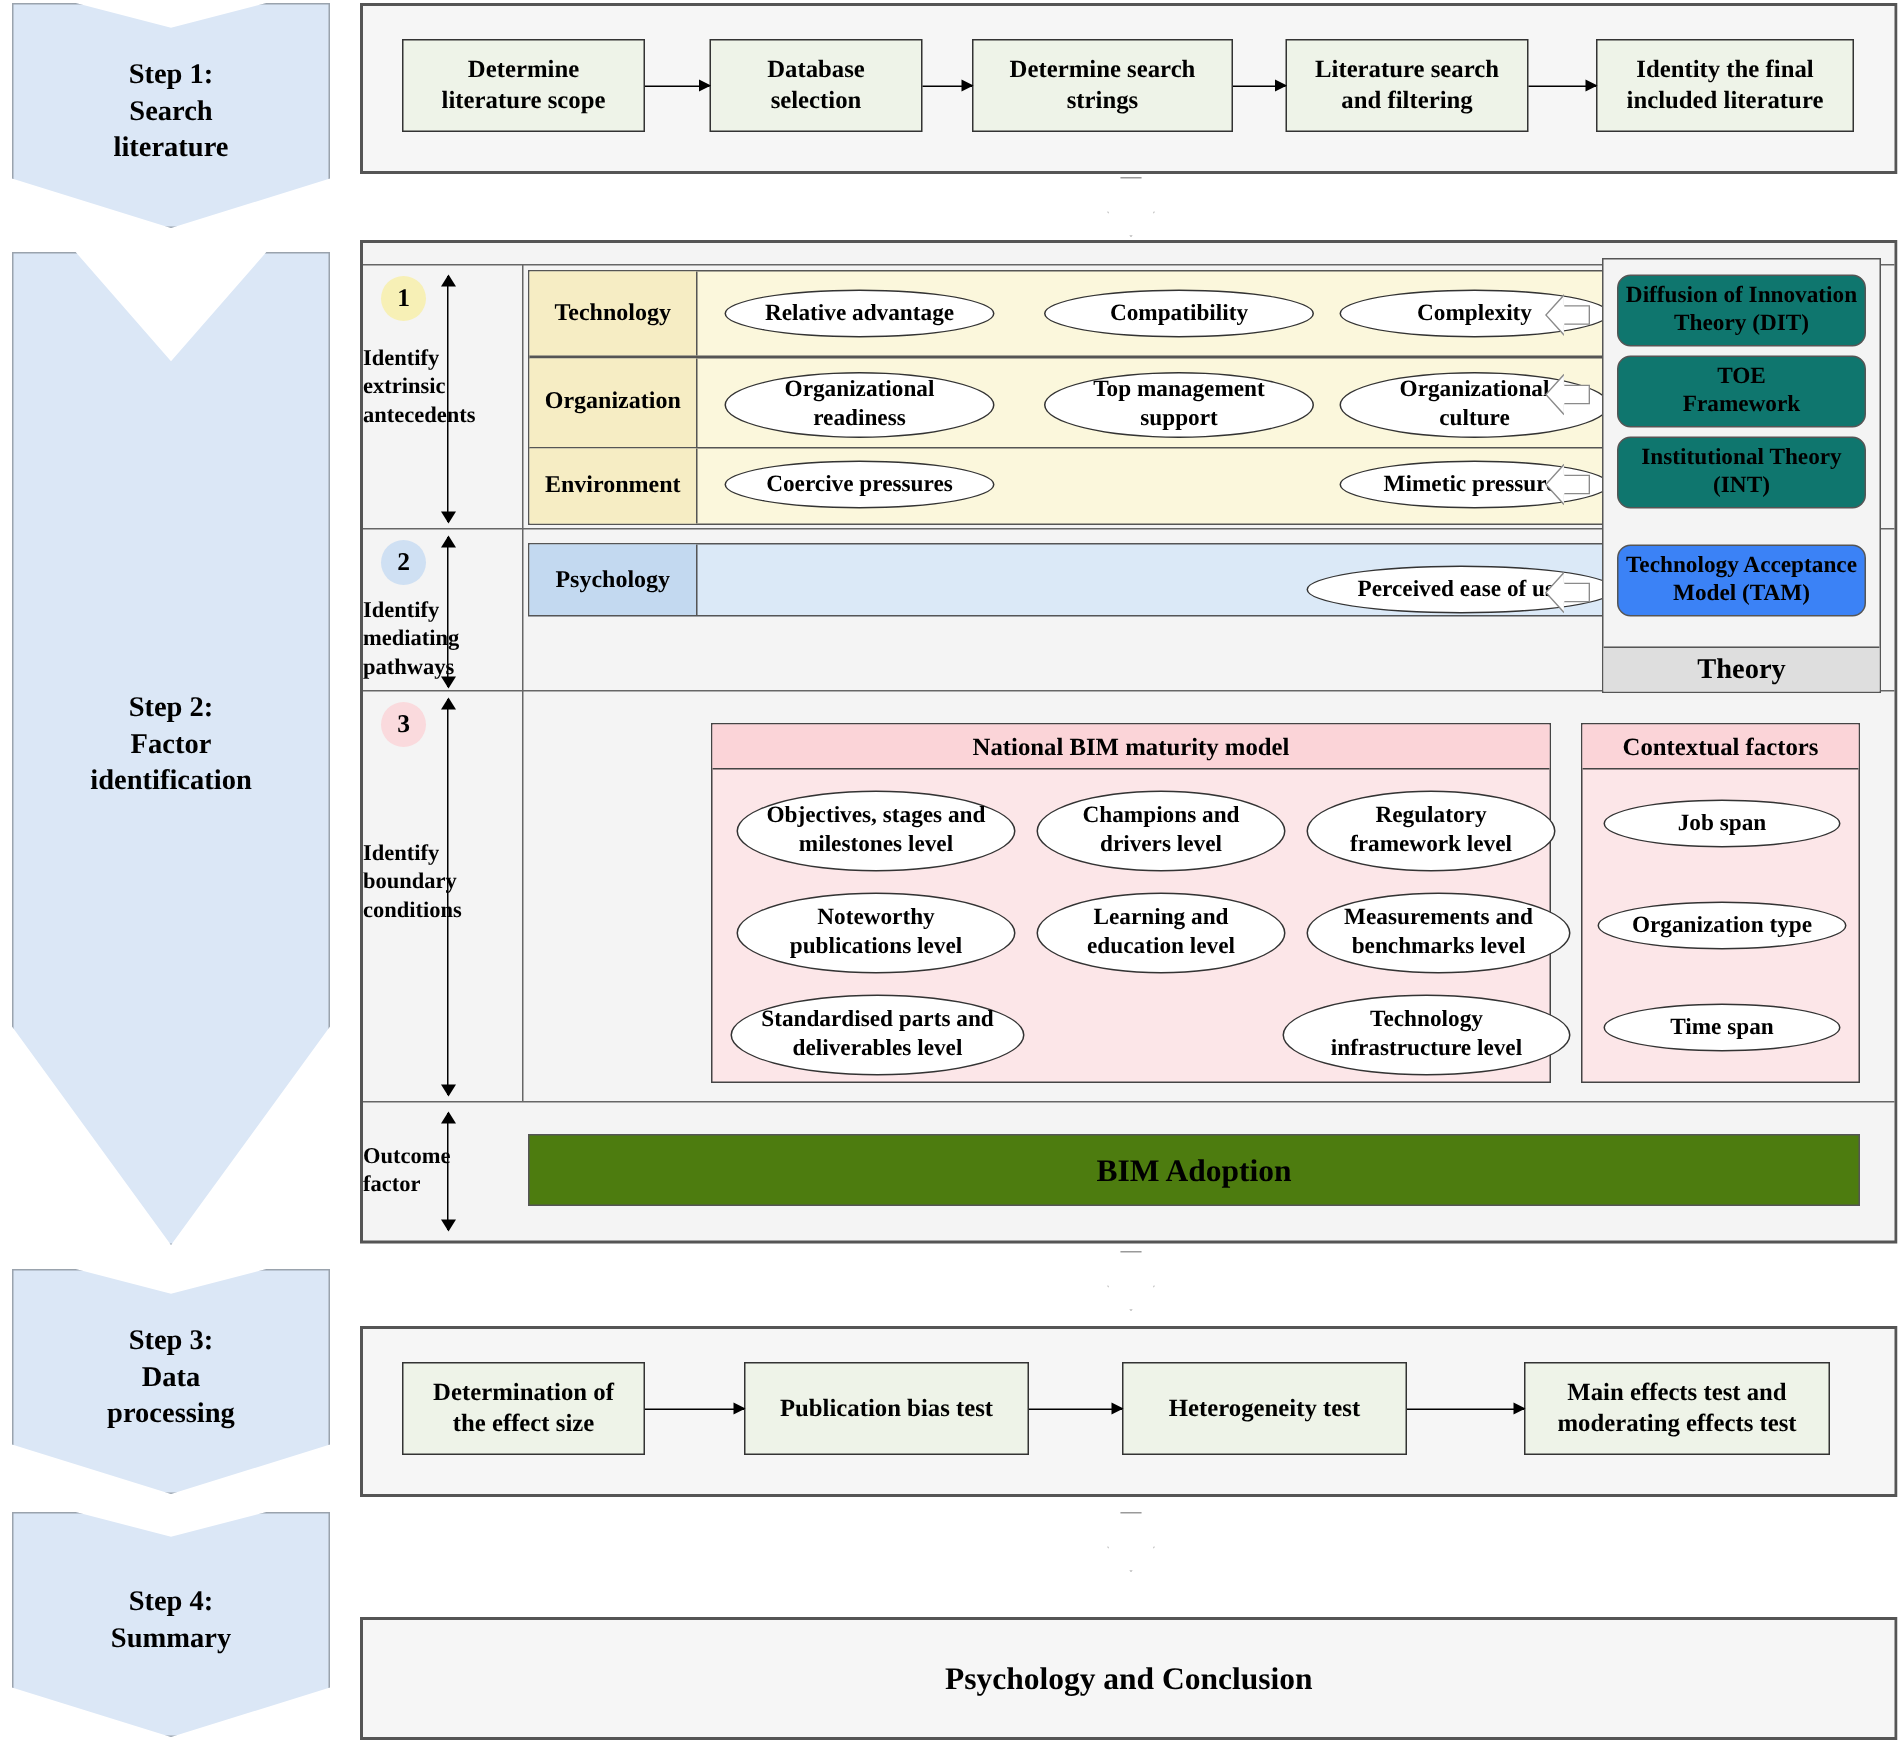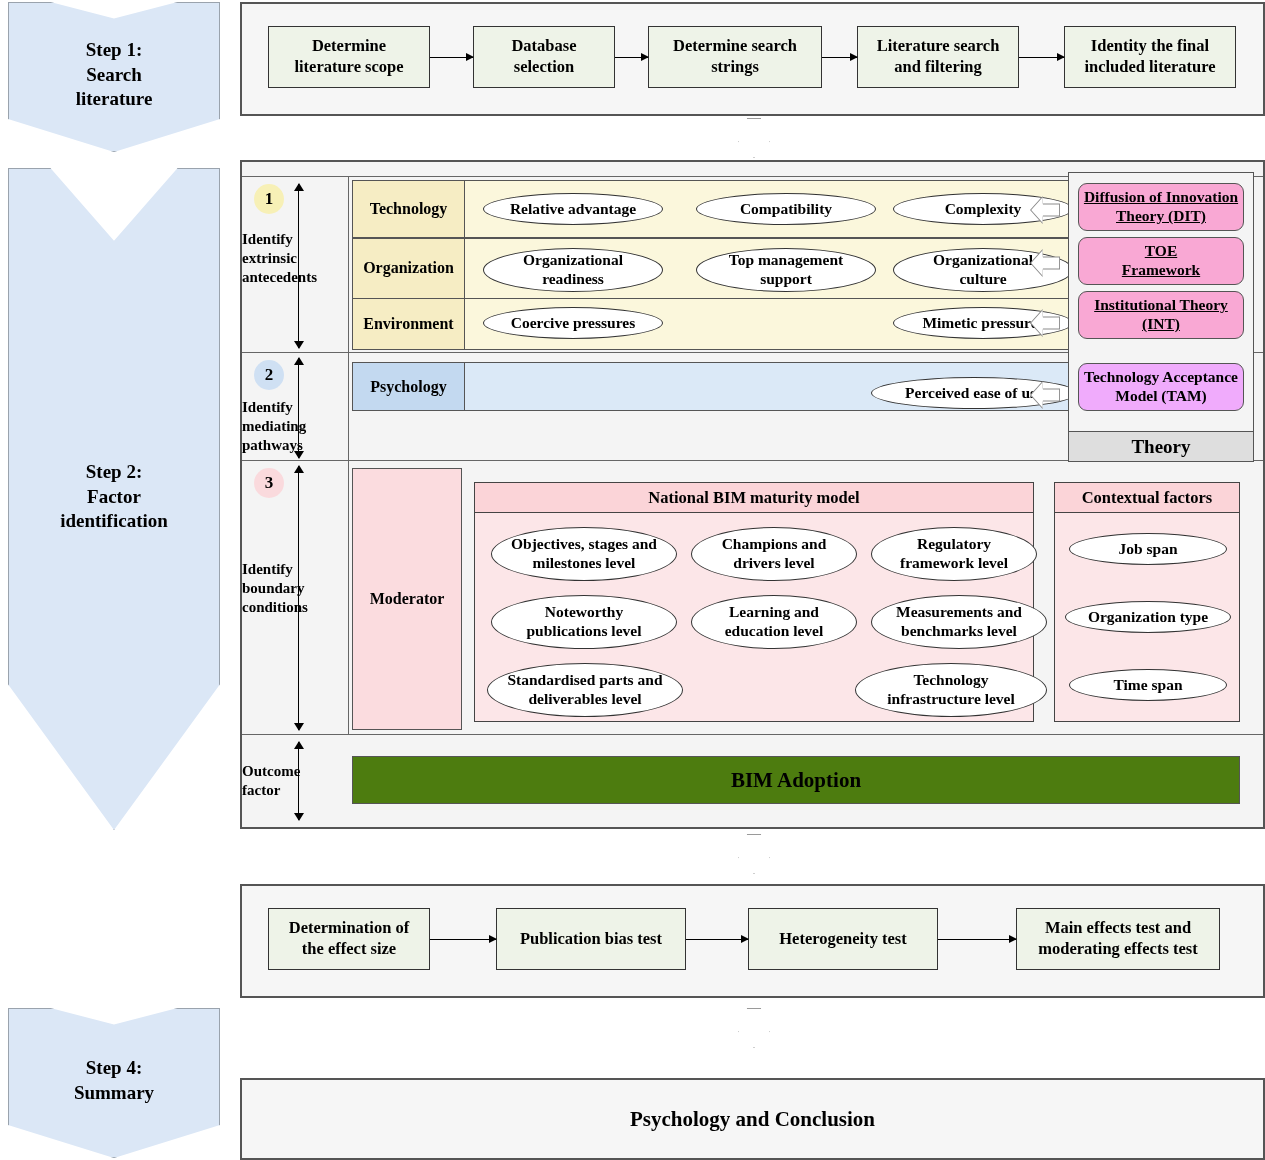--- a/index.html
+++ b/index.html
@@ -105,39 +105,42 @@
       display:flex;align-items:center;justify-content:center;
       font-weight:bold;font-size:21px;box-sizing:border-box;}
 
   
   #theory-col{position:absolute;left:1068px;top:172px;width:186px;height:290px;
       background:#f4f4f4;border:1.5px solid #555;box-sizing:border-box;}
   .th-box{position:absolute;left:9px;width:166px;border:1.4px solid #555;
       border-radius:9px;box-sizing:border-box;
       display:flex;align-items:center;justify-content:center;text-align:center;
       font-weight:bold;font-size:15.5px;line-height:1.2;padding:0 4px;}
-  .th-y{background:#f9a8d4;text-decoration:underline;}
-  .th-b{background:#f0abfc;}
+  .th-y{background:#0f766e;}
+  .th-b{background:#3b82f6;}
   #theory-foot{position:absolute;left:0;bottom:0;width:100%;height:30px;
       background:#dedede;border-top:1.5px solid #555;box-sizing:border-box;
       display:flex;align-items:center;justify-content:center;
       font-weight:bold;font-size:19px;}
 
   .plain-panel{display:flex;align-items:center;justify-content:center;
       font-weight:bold;font-size:21px;}
 </style>
 </head>
 <body>
 
 <div id="step-rail">
   <div class="step-arrow" style="top:2px;height:148px;">
       <span class="sa-label">Step 1:<br>Search<br>literature</span>
     </div>
   <div class="step-arrow" style="top:168px;height:660px;">
       <span class="sa-label">Step 2:<br>Factor<br>identification</span>
+    </div>
+  <div class="step-arrow" style="top:846px;height:148px;">
+      <span class="sa-label">Step 3:<br>Data<br>processing</span>
     </div>
   <div class="step-arrow" style="top:1008px;height:148px;">
       <span class="sa-label">Step 4:<br>Summary</span>
     </div>
 </div>
 
 <div class="panel" id="p1" style="left:240px;top:2px;width:1021px;height:110px;">
   <div class="pbox" style="left:26px;top:22px;width:162px;height:62px;">Determine<br>literature scope</div>
   <div class="pbox" style="left:231px;top:22px;width:142px;height:62px;">Database<br>selection</div>
   <div class="pbox" style="left:406px;top:22px;width:174px;height:62px;">Determine search<br>strings</div>
@@ -190,21 +193,20 @@
 
   <div class="grp psy" style="left:110px;top:200px;width:785px;height:49px;">
     <div class="row-lab" style="top:0;height:100%;">Psychology</div>
     <div class="ell" style="left:518px;top:14px;width:206px;height:32px;">Perceived ease of use</div>
   </div>
 
   <div class="badge p" style="left:12px;top:306px;">3</div>
   <div class="side-label" style="left:0;top:398px;width:106px;">Identify<br>boundary<br>conditions</div>
   <div class="vdbl" style="left:56px;top:304px;height:264px;"></div>
 
-  <div class="mod-col" style="left:110px;top:306px;width:110px;height:262px;">Moderator</div>
 
   <div class="card" style="left:232px;top:320px;width:560px;height:240px;">
     <div class="card-hd">National BIM maturity model</div>
     <div class="ell" style="left:16px;top:44px;width:186px;height:54px;">Objectives, stages and<br>milestones level</div>
     <div class="ell" style="left:216px;top:44px;width:166px;height:54px;">Champions and<br>drivers level</div>
     <div class="ell" style="left:396px;top:44px;width:166px;height:54px;">Regulatory<br>framework level</div>
     <div class="ell" style="left:16px;top:112px;width:186px;height:54px;">Noteworthy<br>publications level</div>
     <div class="ell" style="left:216px;top:112px;width:166px;height:54px;">Learning and<br>education level</div>
     <div class="ell" style="left:396px;top:112px;width:176px;height:54px;">Measurements and<br>benchmarks level</div>
     <div class="ell" style="left:12px;top:180px;width:196px;height:54px;">Standardised parts and<br>deliverables level</div>

